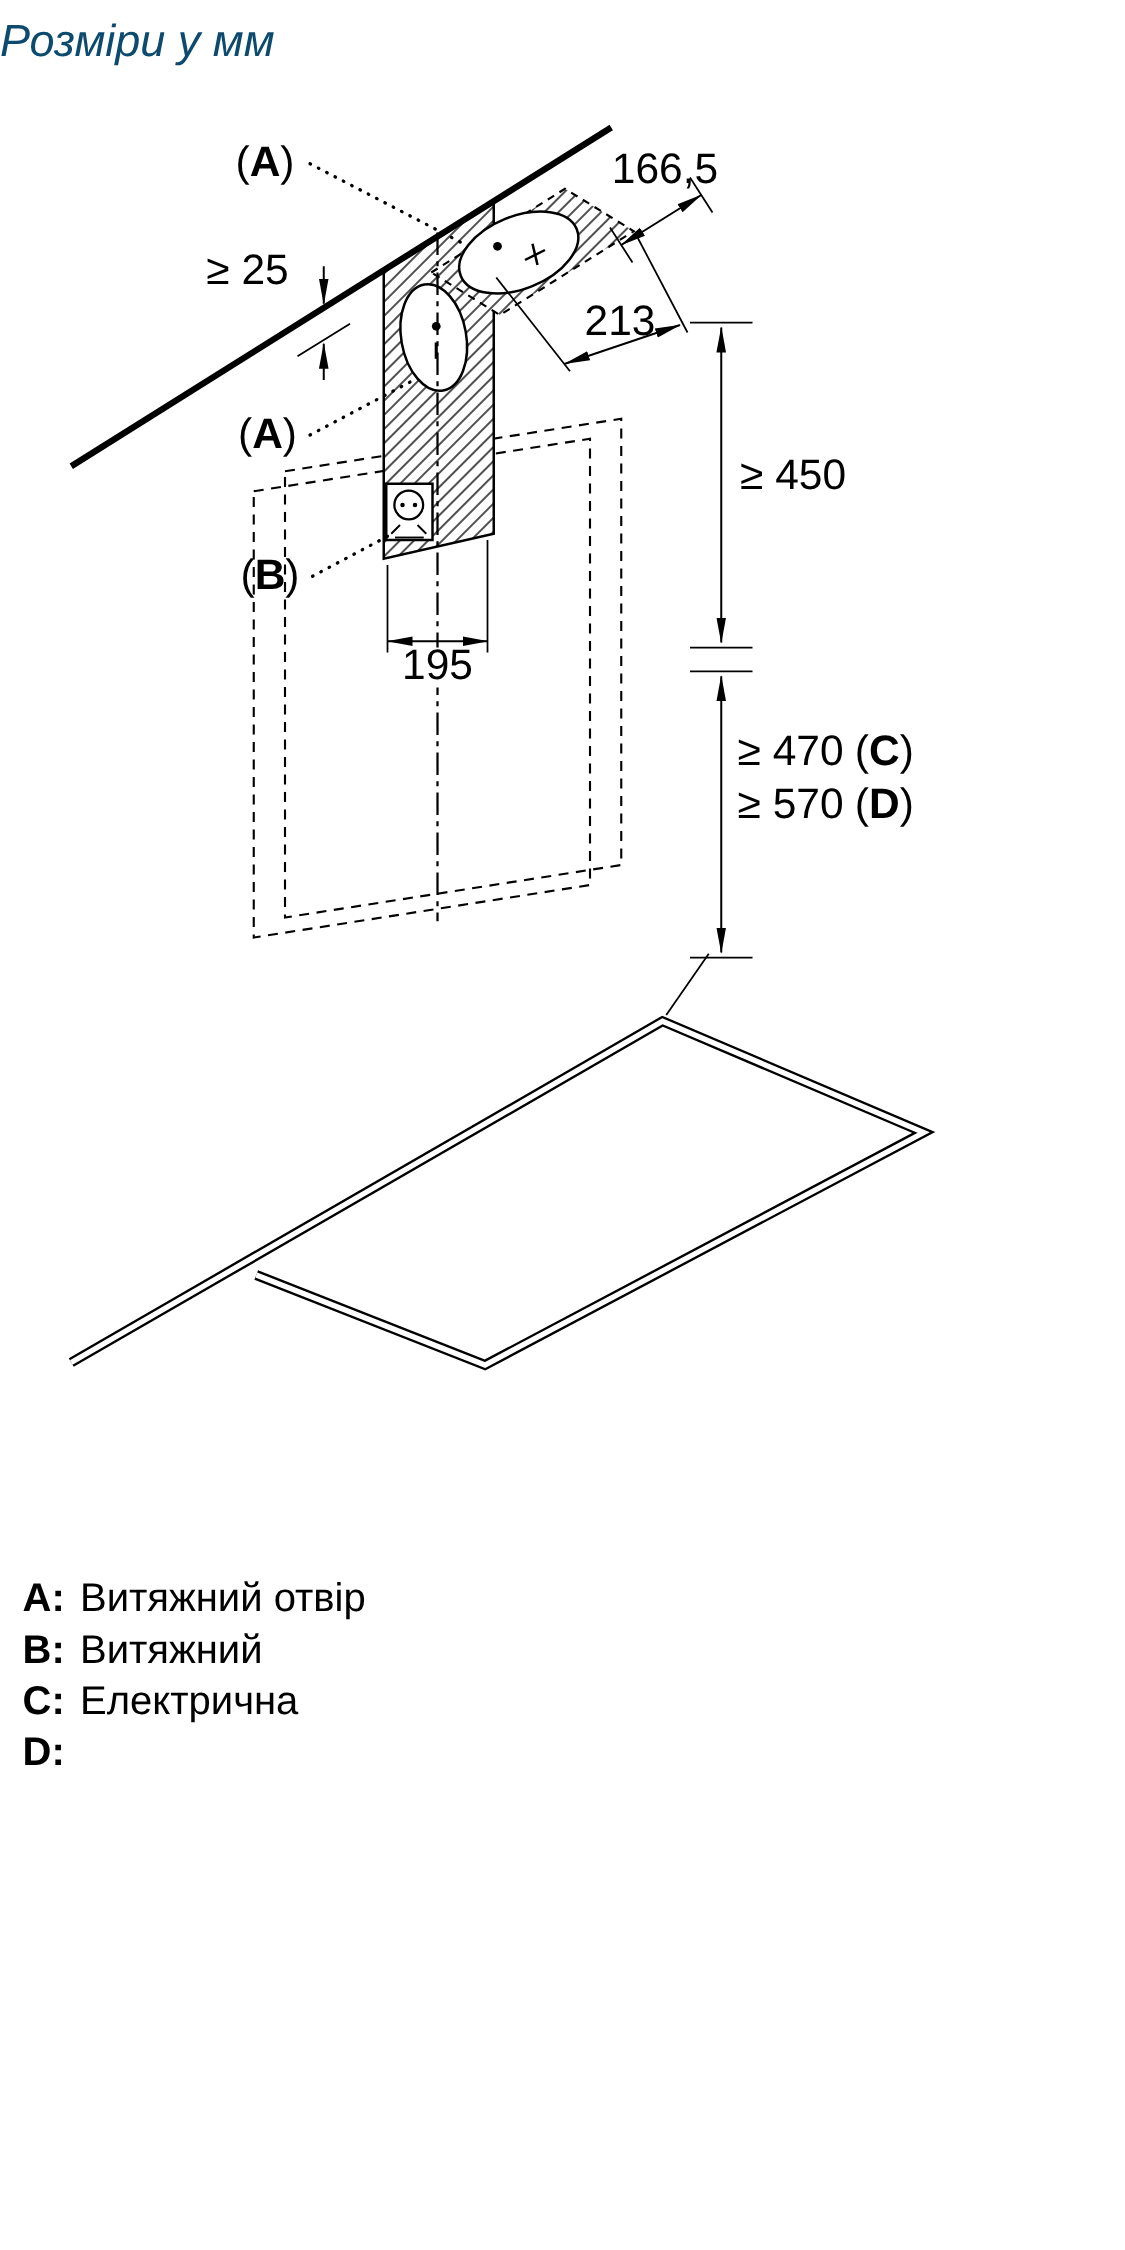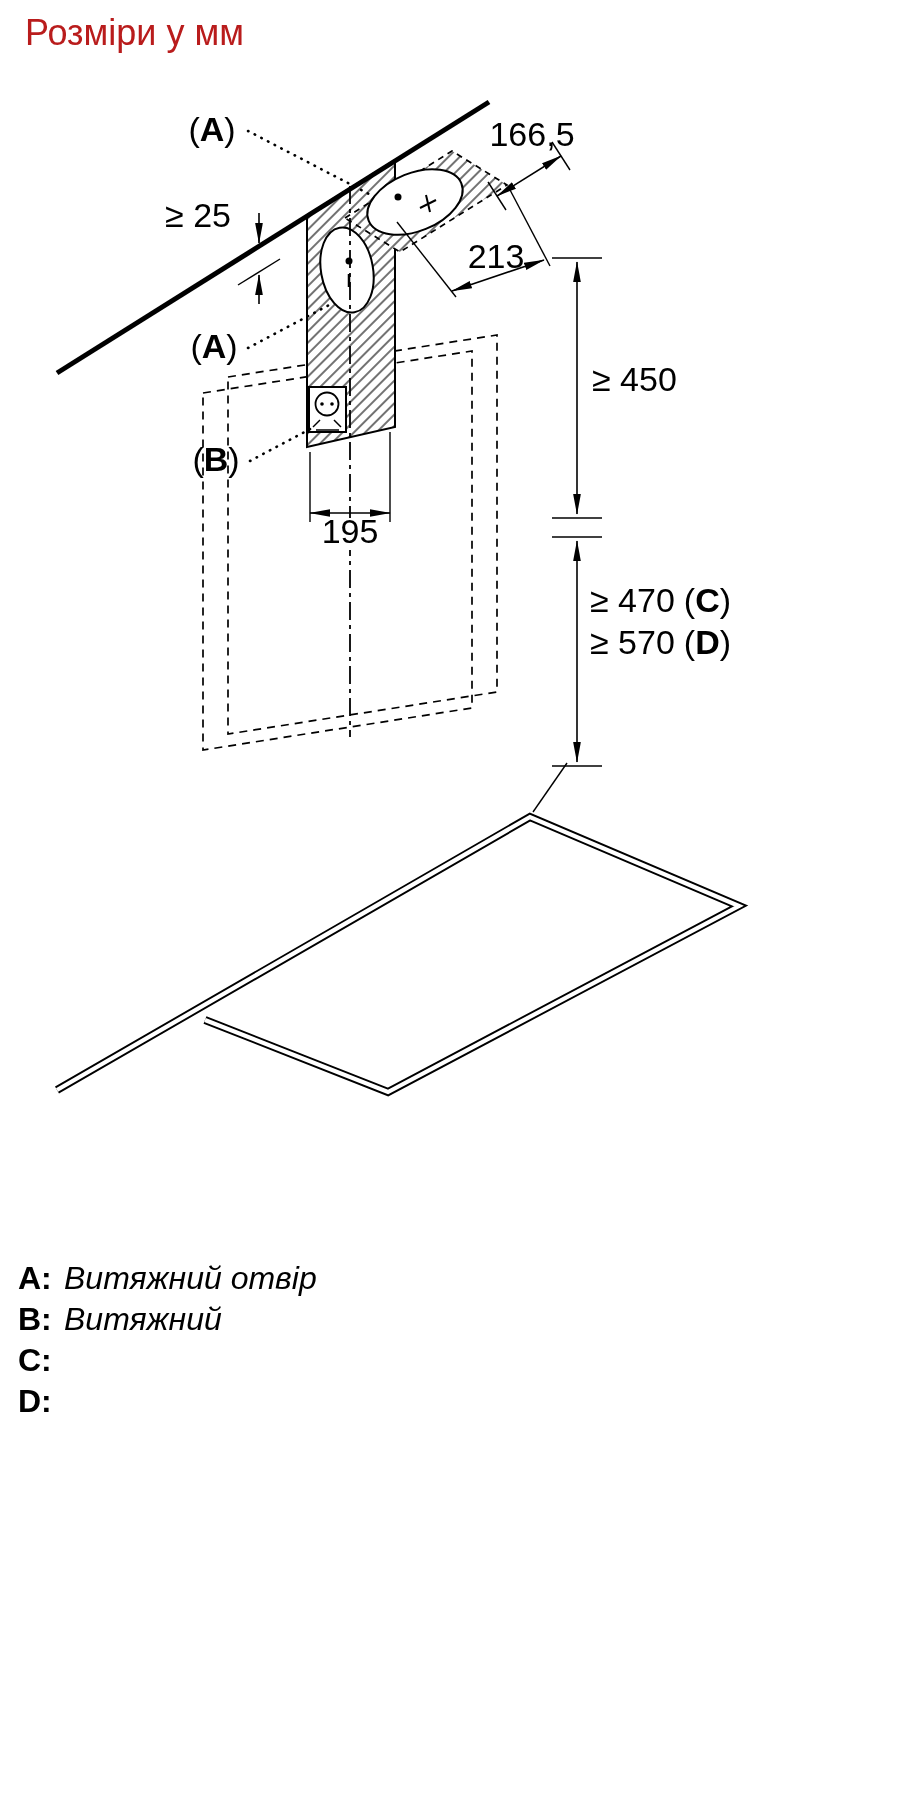--- a/index.html
+++ b/index.html
@@ -1,25 +1,25 @@
 <!DOCTYPE html>
 <html><head>
 <meta charset="utf-8">
 <style>
   html,body{margin:0;padding:0;background:#fff;}
   .page{position:relative;width:900px;height:1800px;background:#ffffff;overflow:hidden;
         font-family:"Liberation Sans",sans-serif;color:#000;}
-  .title{position:absolute;left:25px;top:12px;font-size:36px;color:#b91c1c;}
+  .title{position:absolute;left:0;top:12px;font-size:36px;color:#0c4a6e;font-style:italic;}
   svg{position:absolute;left:0;top:0;}
   svg text{font-family:"Liberation Sans",sans-serif;font-size:34px;fill:#000;}
   .b{font-weight:bold;}
   .legend{position:absolute;left:18px;top:1258px;width:820px;font-size:32px;line-height:1.28;}
   .legend-row{display:flex;align-items:flex-start;}
   .legend-key{font-weight:bold;width:46px;flex:none;}
-  .legend-text{max-width:655px;font-style:italic;}
+  .legend-text{max-width:655px;}
 </style>
 </head>
 <body>
 
 <div class="page">
 
   <div class="title">Розміри у мм</div>
 
   <svg width="900" height="1230" viewBox="0 0 900 1230">
     <defs>
@@ -143,19 +143,20 @@
     <div class="legend-row">
       <span class="legend-key">A:</span>
       <span class="legend-text">Витяжний отвір</span>
     </div>
     <div class="legend-row">
       <span class="legend-key">B:</span>
       <span class="legend-text">Витяжний</span>
     </div>
     <div class="legend-row">
       <span class="legend-key">C:</span>
+      <span class="legend-text">Електрична</span>
     </div>
     <div class="legend-row">
       <span class="legend-key">D:</span>
     </div>
   </div>
 
 </div>
 
 </body></html>

